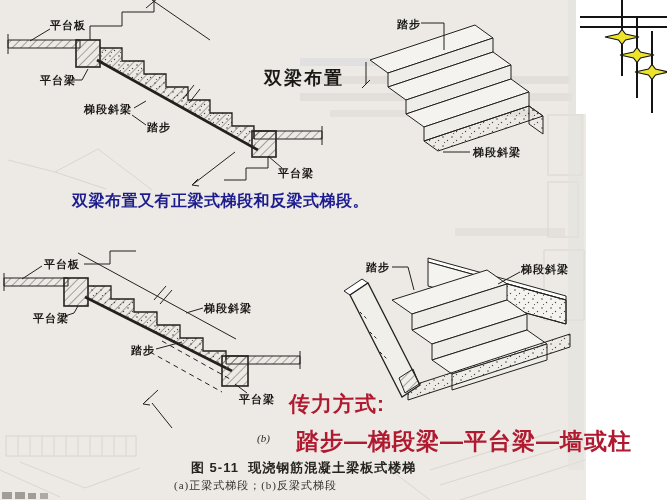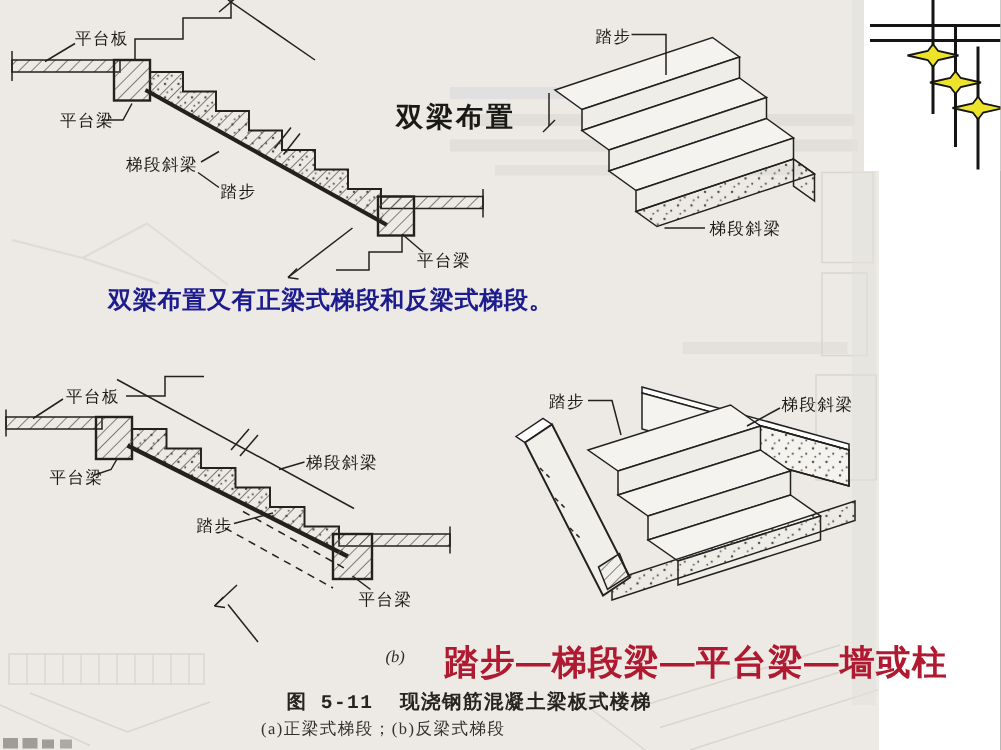--- a/index.html
+++ b/index.html
@@ -5,31 +5,31 @@
   html,body{margin:0;padding:0;background:#888;}
   #slide{
     position:relative;width:667px;height:500px;background:#ffffff;
     overflow:hidden;font-family:"Liberation Sans","DejaVu Sans",sans-serif;
   }
   .scan-bg{position:absolute;left:0;top:0;width:586px;height:500px;background:#edeae5;}
   svg.art{position:absolute;left:0;top:0;width:667px;height:500px;}
   .abs{position:absolute;white-space:nowrap;}
   .dlabel{
     font-family:"Liberation Serif","DejaVu Serif",serif;
-    font-weight:normal;font-size:11px;color:#1c1b19;letter-spacing:1px;
+    font-weight:bold;font-size:11px;color:#1c1b19;letter-spacing:1px;
   }
   .slide-title{font-size:18px;font-weight:bold;color:#1a1916;letter-spacing:2px;}
   .body-line{font-size:16px;font-weight:bold;letter-spacing:0.5px;line-height:20px;}
   .navy{color:#1c1c8e;text-align:right;}
   .dred{color:#8e1420;}
   .crimson{color:#b01a30;}
   .transfer-heading{font-size:21px;font-weight:bold;letter-spacing:1px;}
   .transfer-path{font-size:23px;font-weight:bold;letter-spacing:1px;}
   .fig-marker{font-family:"Liberation Serif","DejaVu Serif",serif;font-style:italic;font-size:11px;color:#2a2a28;}
-  .caption-main{font-family:Liberation Mono, monospace;font-weight:bold;font-size:13px;color:#26241f;letter-spacing:1px;padding-left:36px;}
+  .caption-main{font-family:Liberation Sans, sans-serif;font-weight:bold;font-size:13px;color:#26241f;letter-spacing:1px;padding-left:36px;}
   .caption-sub{font-family:"Liberation Serif","DejaVu Serif",serif;font-size:11px;color:#33312c;letter-spacing:1px;}
   .footer-text{font-size:16px;font-weight:bold;color:#1b1a18;letter-spacing:1px;}
 </style>
 </head>
 <body>
 
 <div id="slide">
 
   <div class="scan-bg"></div>
 
@@ -215,20 +215,21 @@
 
   <div class="abs dlabel" style="left:44px;top:257px;">平台板</div>
   <div class="abs dlabel" style="left:33px;top:311px;">平台梁</div>
   <div class="abs dlabel" style="left:204px;top:301px;">梯段斜梁</div>
   <div class="abs dlabel" style="left:131px;top:343px;">踏步</div>
   <div class="abs dlabel" style="left:239px;top:392px;">平台梁</div>
 
   <div class="abs dlabel" style="left:366px;top:260px;">踏步</div>
   <div class="abs dlabel" style="left:521px;top:262px;">梯段斜梁</div>
 
+  <div class="abs transfer-heading crimson" style="left:289px;top:390px;">传力方式:</div>
   <div class="abs fig-marker" style="left:257px;top:432px;">(b)</div>
   <div class="abs transfer-path crimson" style="left:296px;top:426px;">踏步—梯段梁—平台梁—墙或柱</div>
 
   <div class="abs caption-main" style="left:155px;top:459px;">
     <span>图 5-11</span>&nbsp;&nbsp;<span>现浇钢筋混凝土梁板式楼梯</span>
   </div>
   <div class="abs caption-sub" style="left:174px;top:478px;">(a)正梁式梯段；(b)反梁式梯段</div>
 
 
 </div>

